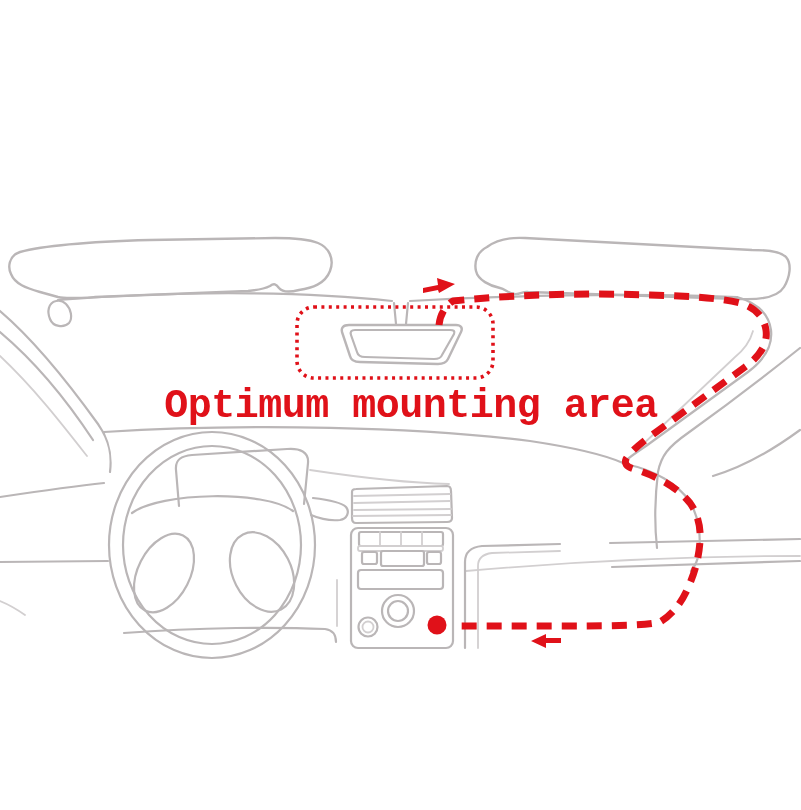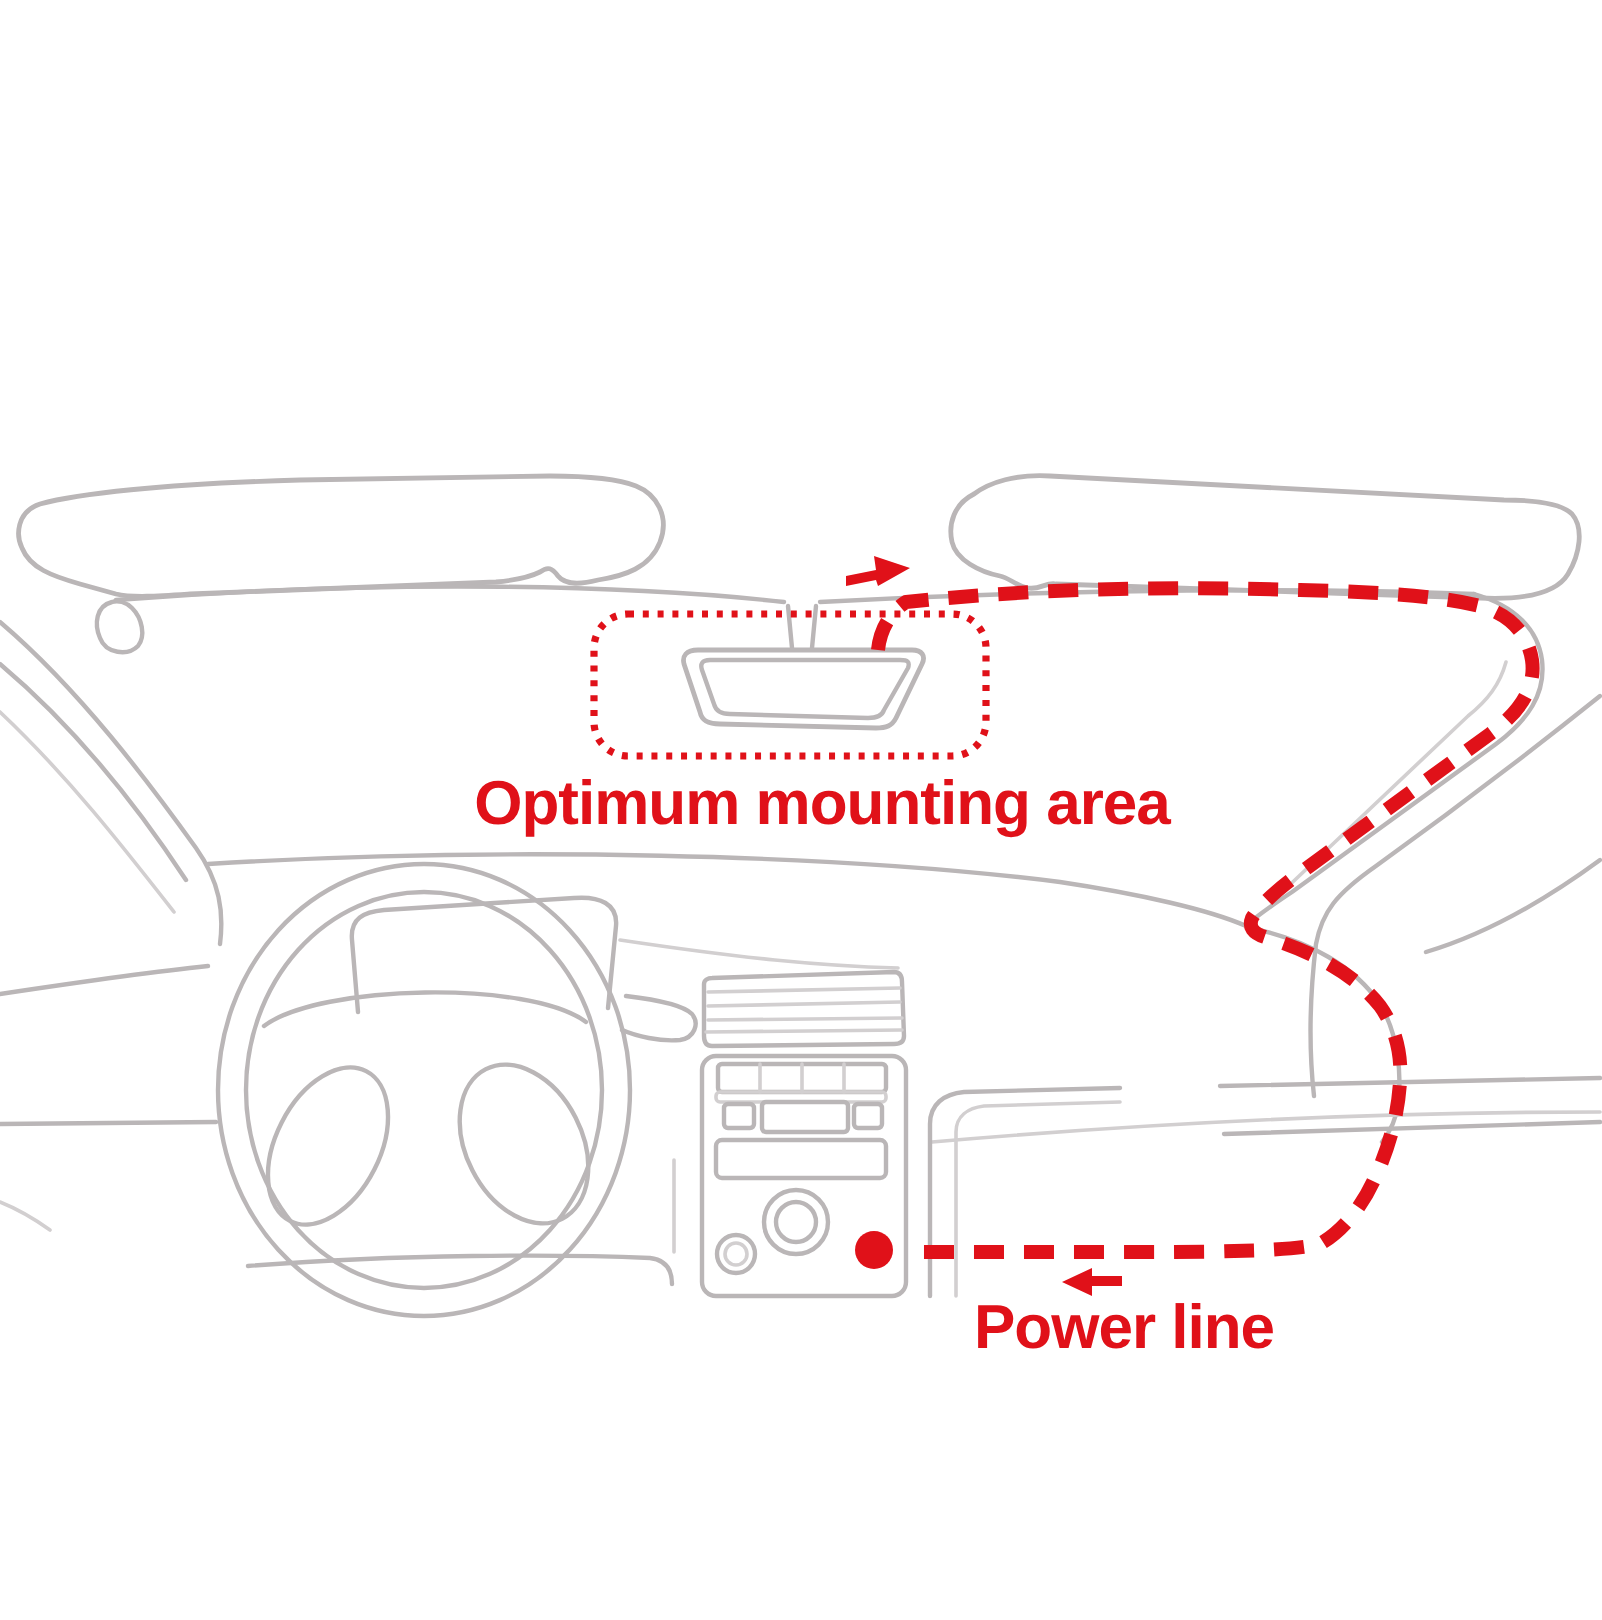--- a/index.html
+++ b/index.html
@@ -20,21 +20,21 @@
   .gl{fill:none;stroke:var(--line_gray_light);stroke-width:1.8;stroke-linecap:round;}
   
   .r-dash{fill:none;stroke:var(--accent_red);stroke-width:7;stroke-dasharray:15 10;stroke-linecap:butt;stroke-linejoin:round;}
   .r-dot-box{fill:none;stroke:var(--accent_red);stroke-width:3.6;stroke-dasharray:3 4.4;stroke-linecap:butt;}
   .r-fill{fill:var(--accent_red);stroke:none;}
   .label{
     position:absolute;color:var(--accent_red);font-weight:700;white-space:nowrap;
     transform:translateX(-50%);letter-spacing:-0.5px;
   }
   .title{font-size:45px;letter-spacing:-1.5px;}
-  .annot{font-size:31px;}
+  .annot{font-size:40px;font-family:Liberation Mono, monospace;}
 </style>
 </head>
 <body>
 
 <div class="stage">
 
   <svg class="diagram-svg" width="801" height="810" viewBox="0 0 801 810">
 
     <path class="gf" d="M 20,252 C 8,256 8,268 11,274 C 15,284 26,288 40,292 L 58,297
          C 66,299 80,298 95,297 L 248,291 C 259,290 266,288 270,286
@@ -137,14 +137,13 @@
     <circle class="r-fill" cx="437" cy="625" r="9.5"></circle>
 
     <path class="r-fill" d="M 423,288 L 438,285 L 437,278 L 455,284 L 439,293 L 438,290 L 423,293 Z"></path>
 
     <path class="r-fill" d="M 561,638 L 546,638 L 546,634 L 531,641 L 546,648 L 546,643 L 561,643 Z"></path>
   </svg>
 
 
   <div class="label annot" style="left:411px;top:384px;">Optimum mounting area</div>
 
-  <div class="label annot" style="left:562px;top:646px;">Power line</div>
 </div>
 
 </body></html>

